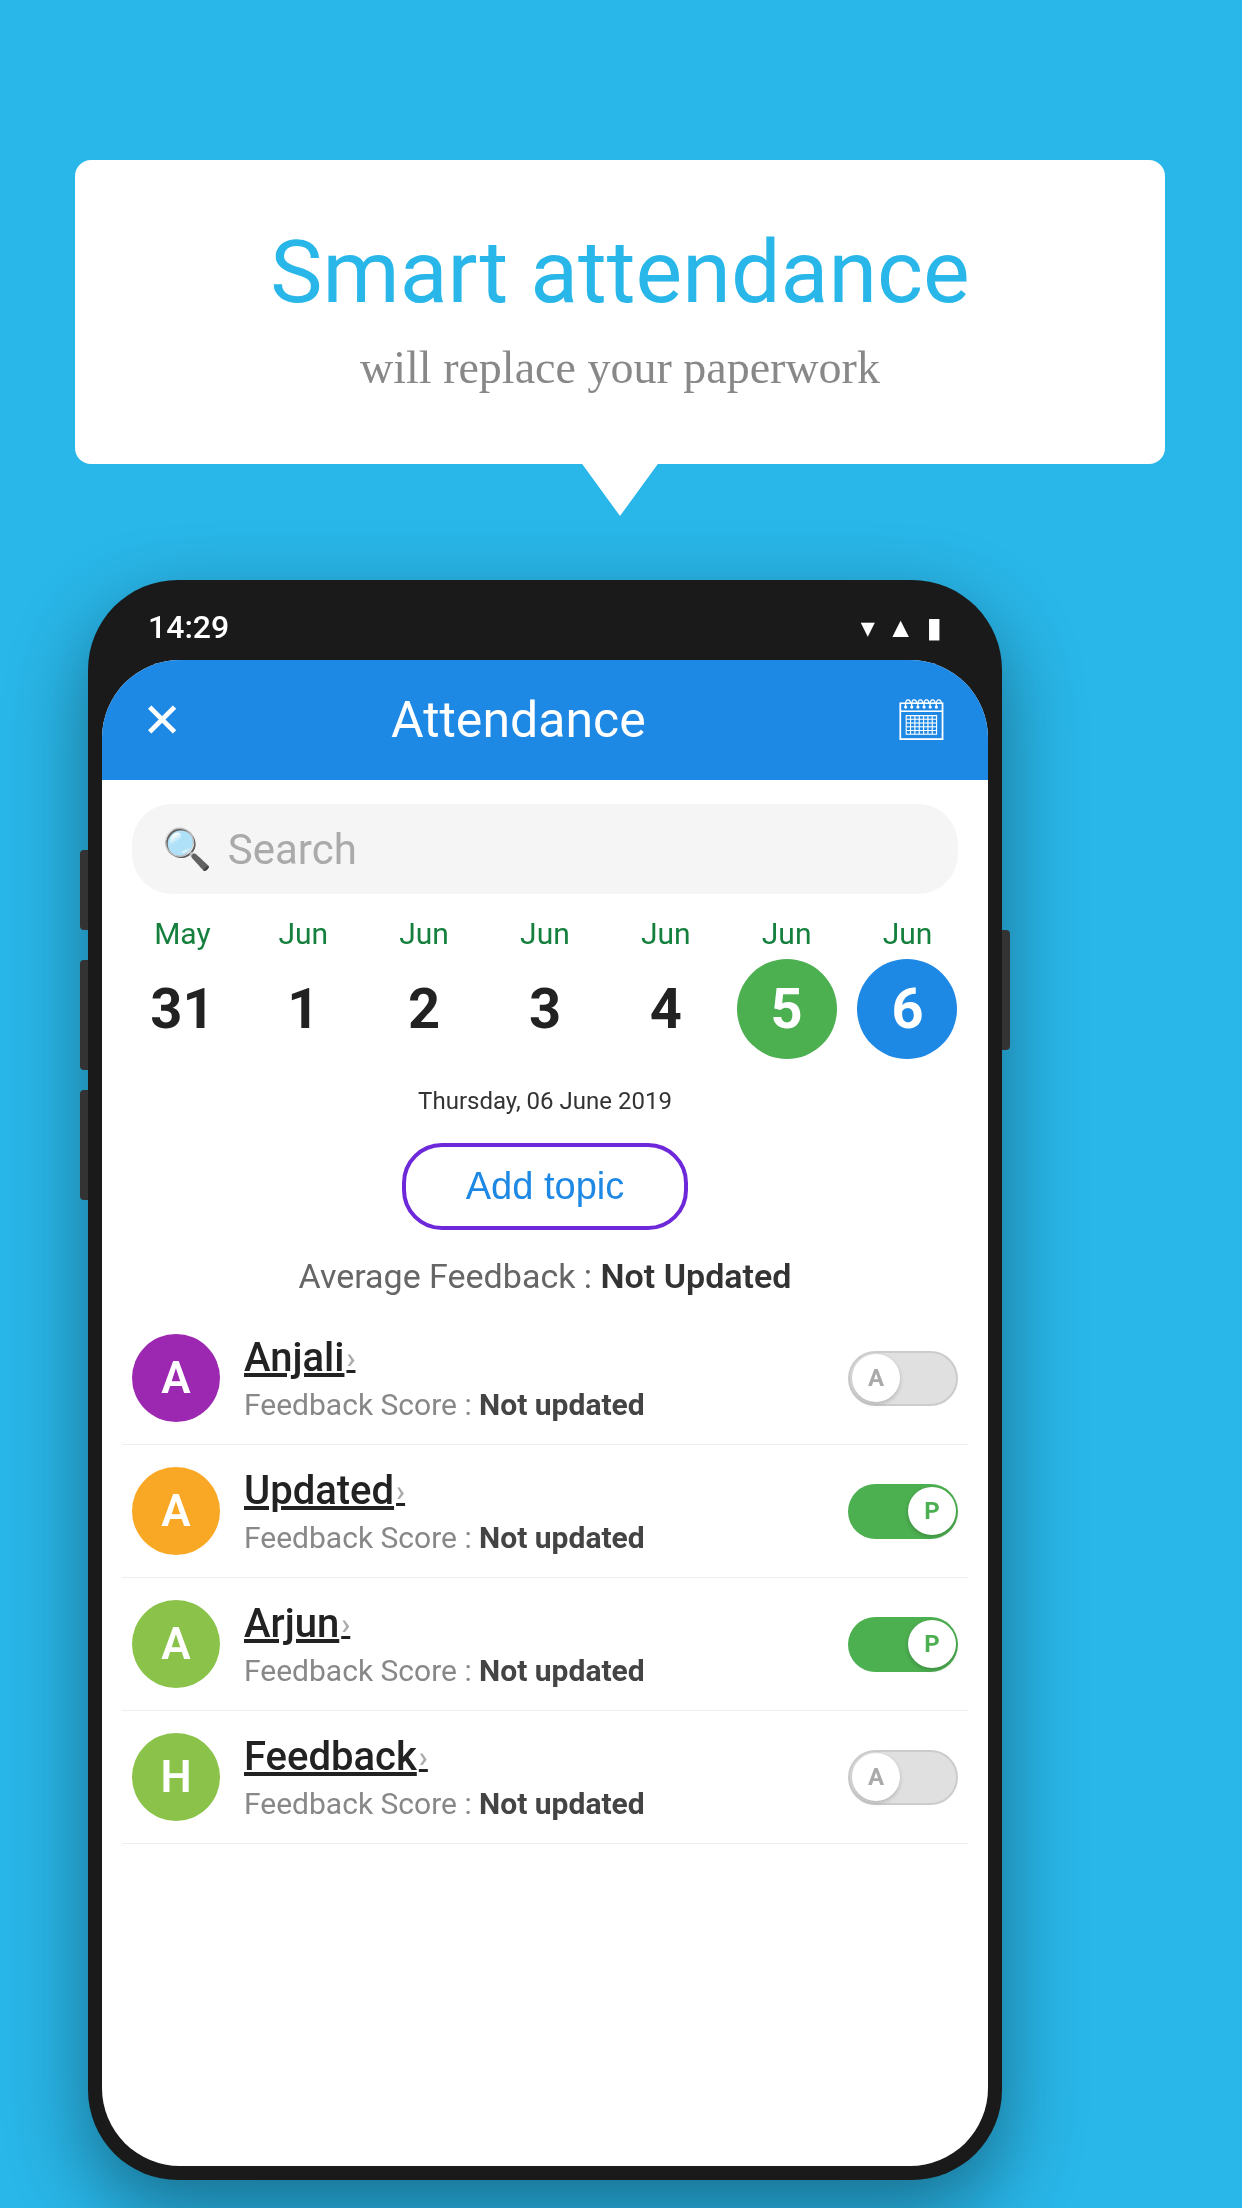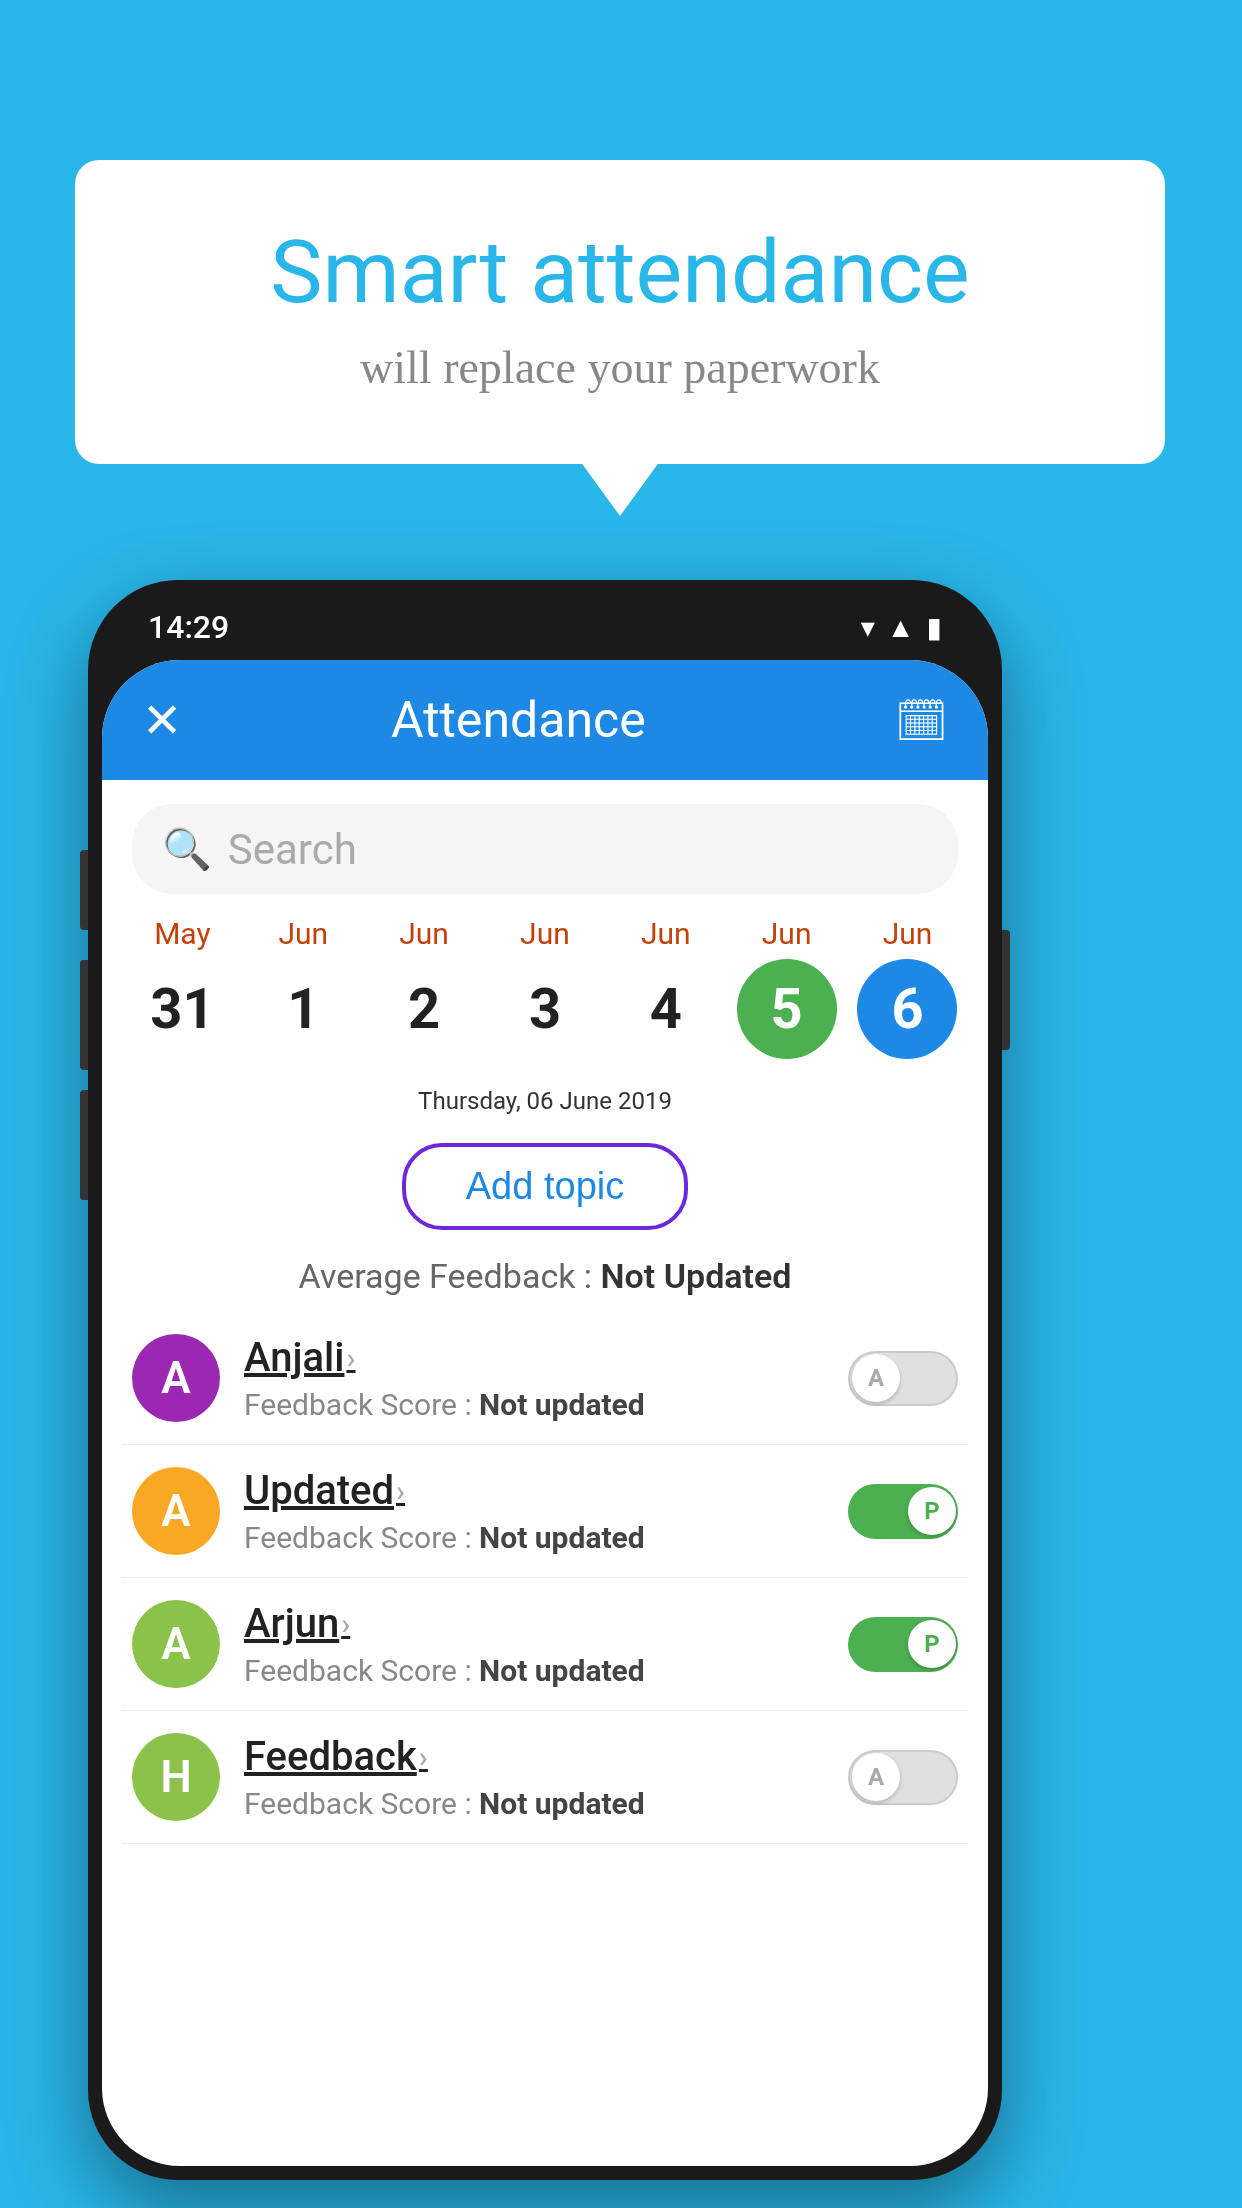--- a/index.html
+++ b/index.html
@@ -13,21 +13,21 @@
       position: relative;
     }
 
     
     .speech-bubble {
       position: absolute;
       top: 160px;
       left: 75px;
       width: 1090px;
       background: white;
-      border-radius: 24px;
+      border-radius: 16px;
       padding: 60px 80px 70px;
       text-align: center;
     }
     .speech-bubble::after {
       content: '';
       position: absolute;
       bottom: -52px;
       left: 50%;
       transform: translateX(-50%);
       width: 0;
@@ -172,21 +172,21 @@
       justify-content: space-around;
     }
     .cal-day {
       display: flex;
       flex-direction: column;
       align-items: center;
       gap: 8px;
     }
     .cal-month {
       font-size: 30px;
-      color: #c2410c;
+      color: #15803d;
       font-weight: 400;
     }
     .cal-date {
       font-size: 56px;
       font-weight: 700;
       color: #222;
       width: 100px;
       height: 100px;
       display: flex;
       align-items: center;

